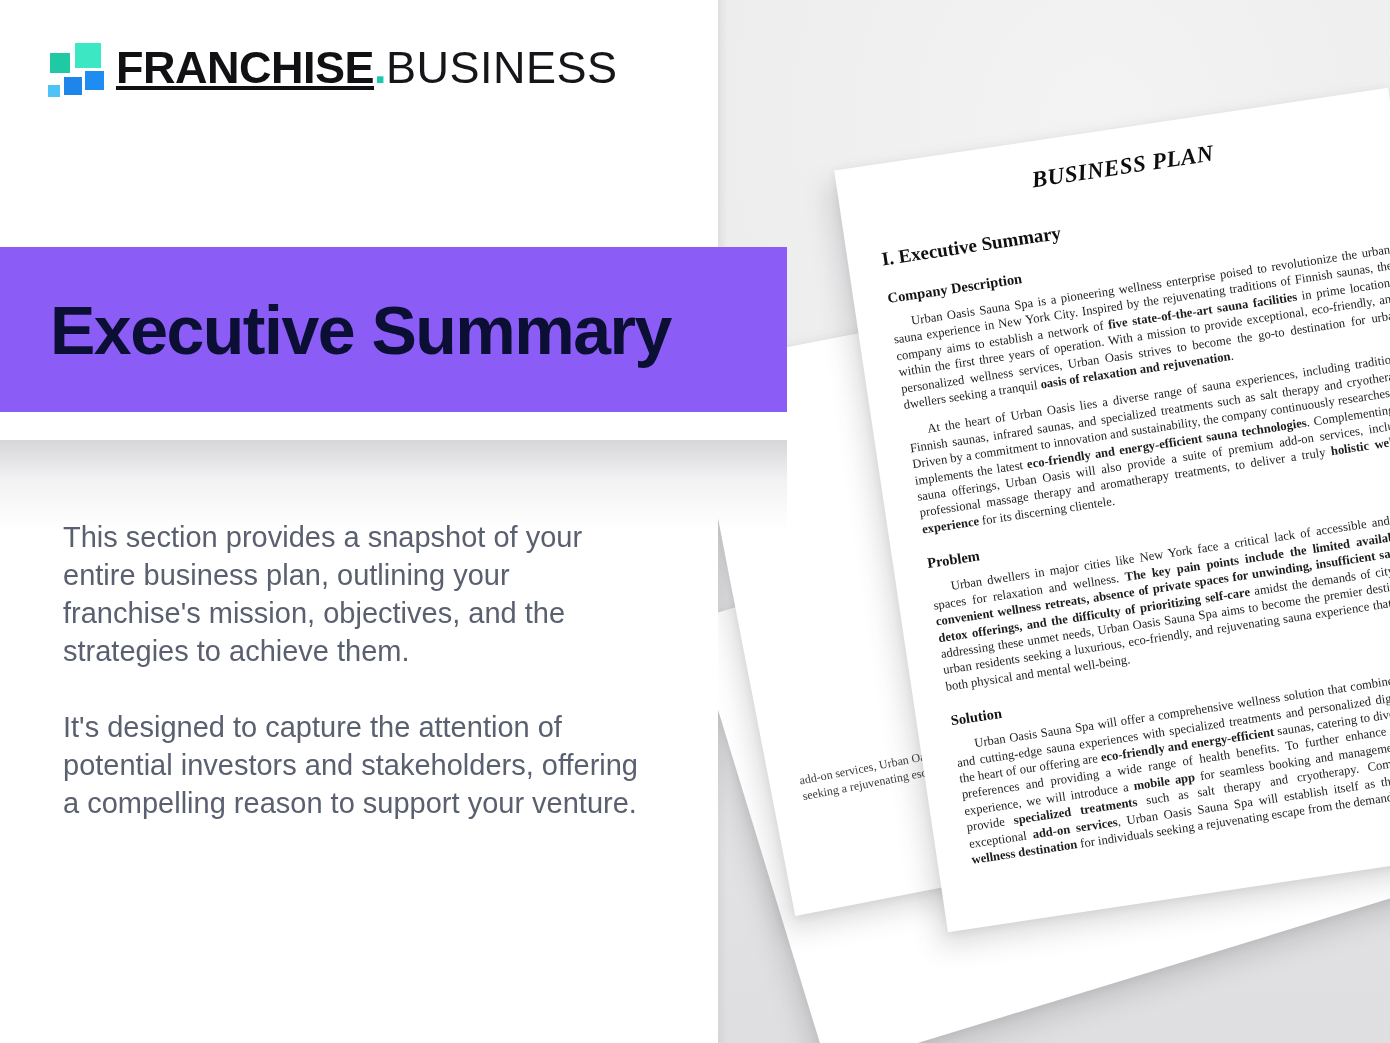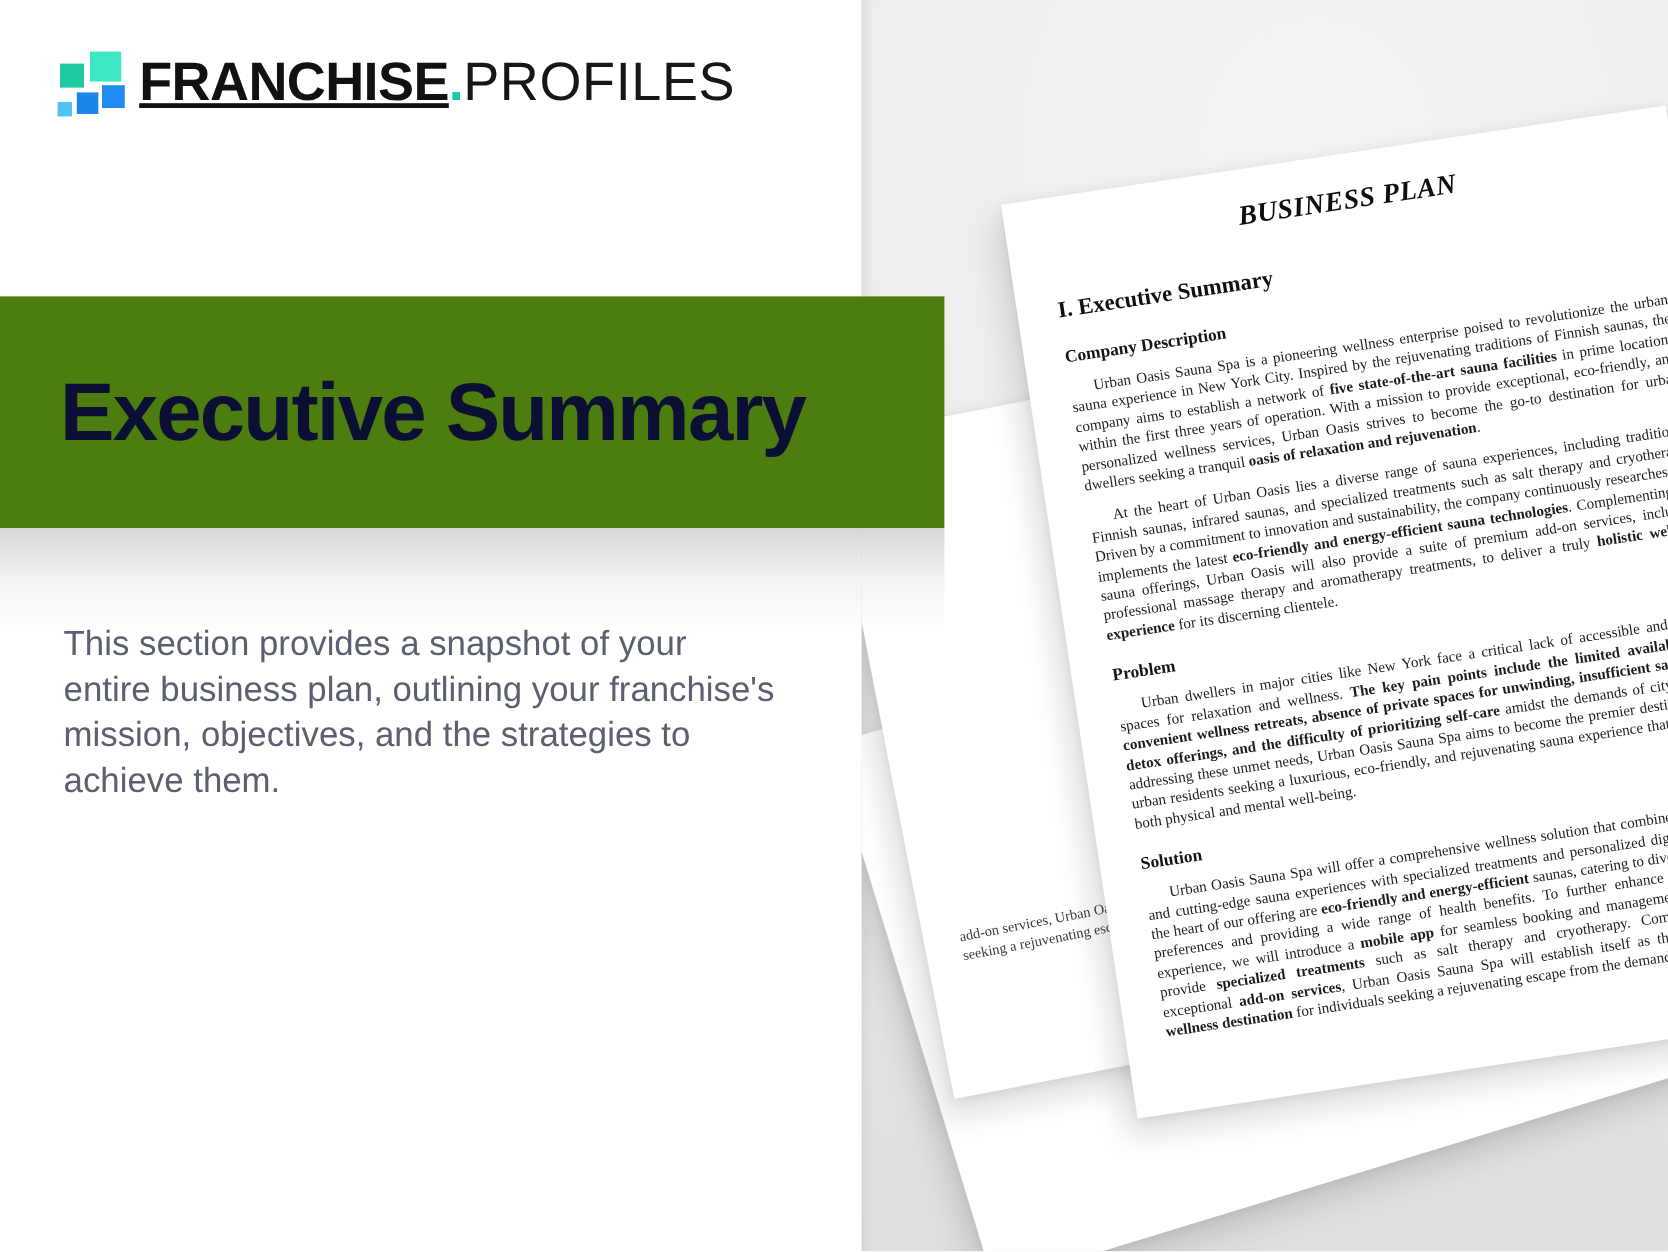--- a/index.html
+++ b/index.html
@@ -84,22 +84,22 @@
   .logo-text .lt-bold   { font-weight: 700; color: #111114; text-decoration: underline; }
   .logo-text .lt-dot    { font-weight: 700; color: #19cbac; }
   .logo-text .lt-light  { font-weight: 300; color: #16161a; letter-spacing: 0.5px; }
 
   
   .banner {
     position: absolute;
     left: 0;
     top: 247px;
     width: 787px;
-    height: 193px;
-    background: #4d7c0f;
+    height: 165px;
+    background: #8b5cf6;
     z-index: 5;
     text-align: right;
   }
   .banner-shadow {
     position: absolute;
     left: 0;
     top: 440px;
     width: 787px;
     height: 90px;
     background: linear-gradient(180deg, rgba(120,120,130,0.30) 0%, rgba(150,150,160,0.12) 45%, rgba(255,255,255,0) 100%);
@@ -119,21 +119,21 @@
 
   
   .body-copy {
     position: absolute;
     left: 49px;
     top: 518px;
     width: 600px;
     z-index: 6;
   }
   .body-copy p {
-    margin: 0 0 38px 4px;
+    margin: 0 0 38px 14px;
     font-size: 29px;
     line-height: 38px;
     color: #5b6070;
     font-weight: 400;
   }
   .body-copy p:last-child { margin-bottom: 0; }
 
   
   .doc-stack {
     position: absolute;
@@ -286,26 +286,27 @@
   </div>
 
   <div class="logo">
     <div class="logo-mark">
       <span class="logo-sq s1"></span>
       <span class="logo-sq s2"></span>
       <span class="logo-sq s3"></span>
       <span class="logo-sq s4"></span>
       <span class="logo-sq s5"></span>
     </div>
-    <div class="logo-text"><span class="lt-bold">FRANCHISE</span><span class="lt-dot">.</span><span class="lt-light">PROFILES</span></div>
+    <div class="logo-text"><span class="lt-bold">FRANCHISE</span><span class="lt-dot">.</span><span class="lt-light">BUSINESS</span></div>
   </div>
 
   <div class="banner-shadow"></div>
 
   <div class="banner">
     <div class="banner-title">Executive Summary</div>
   </div>
 
   <div class="body-copy">
     <p>This section provides a snapshot of your entire business plan, outlining your franchise's mission, objectives, and the strategies to achieve them.</p>
+    <p>It's designed to capture the attention of potential investors and stakeholders, offering a compelling reason to support your venture.</p>
   </div>
 
 </div>
 
 </body></html>

